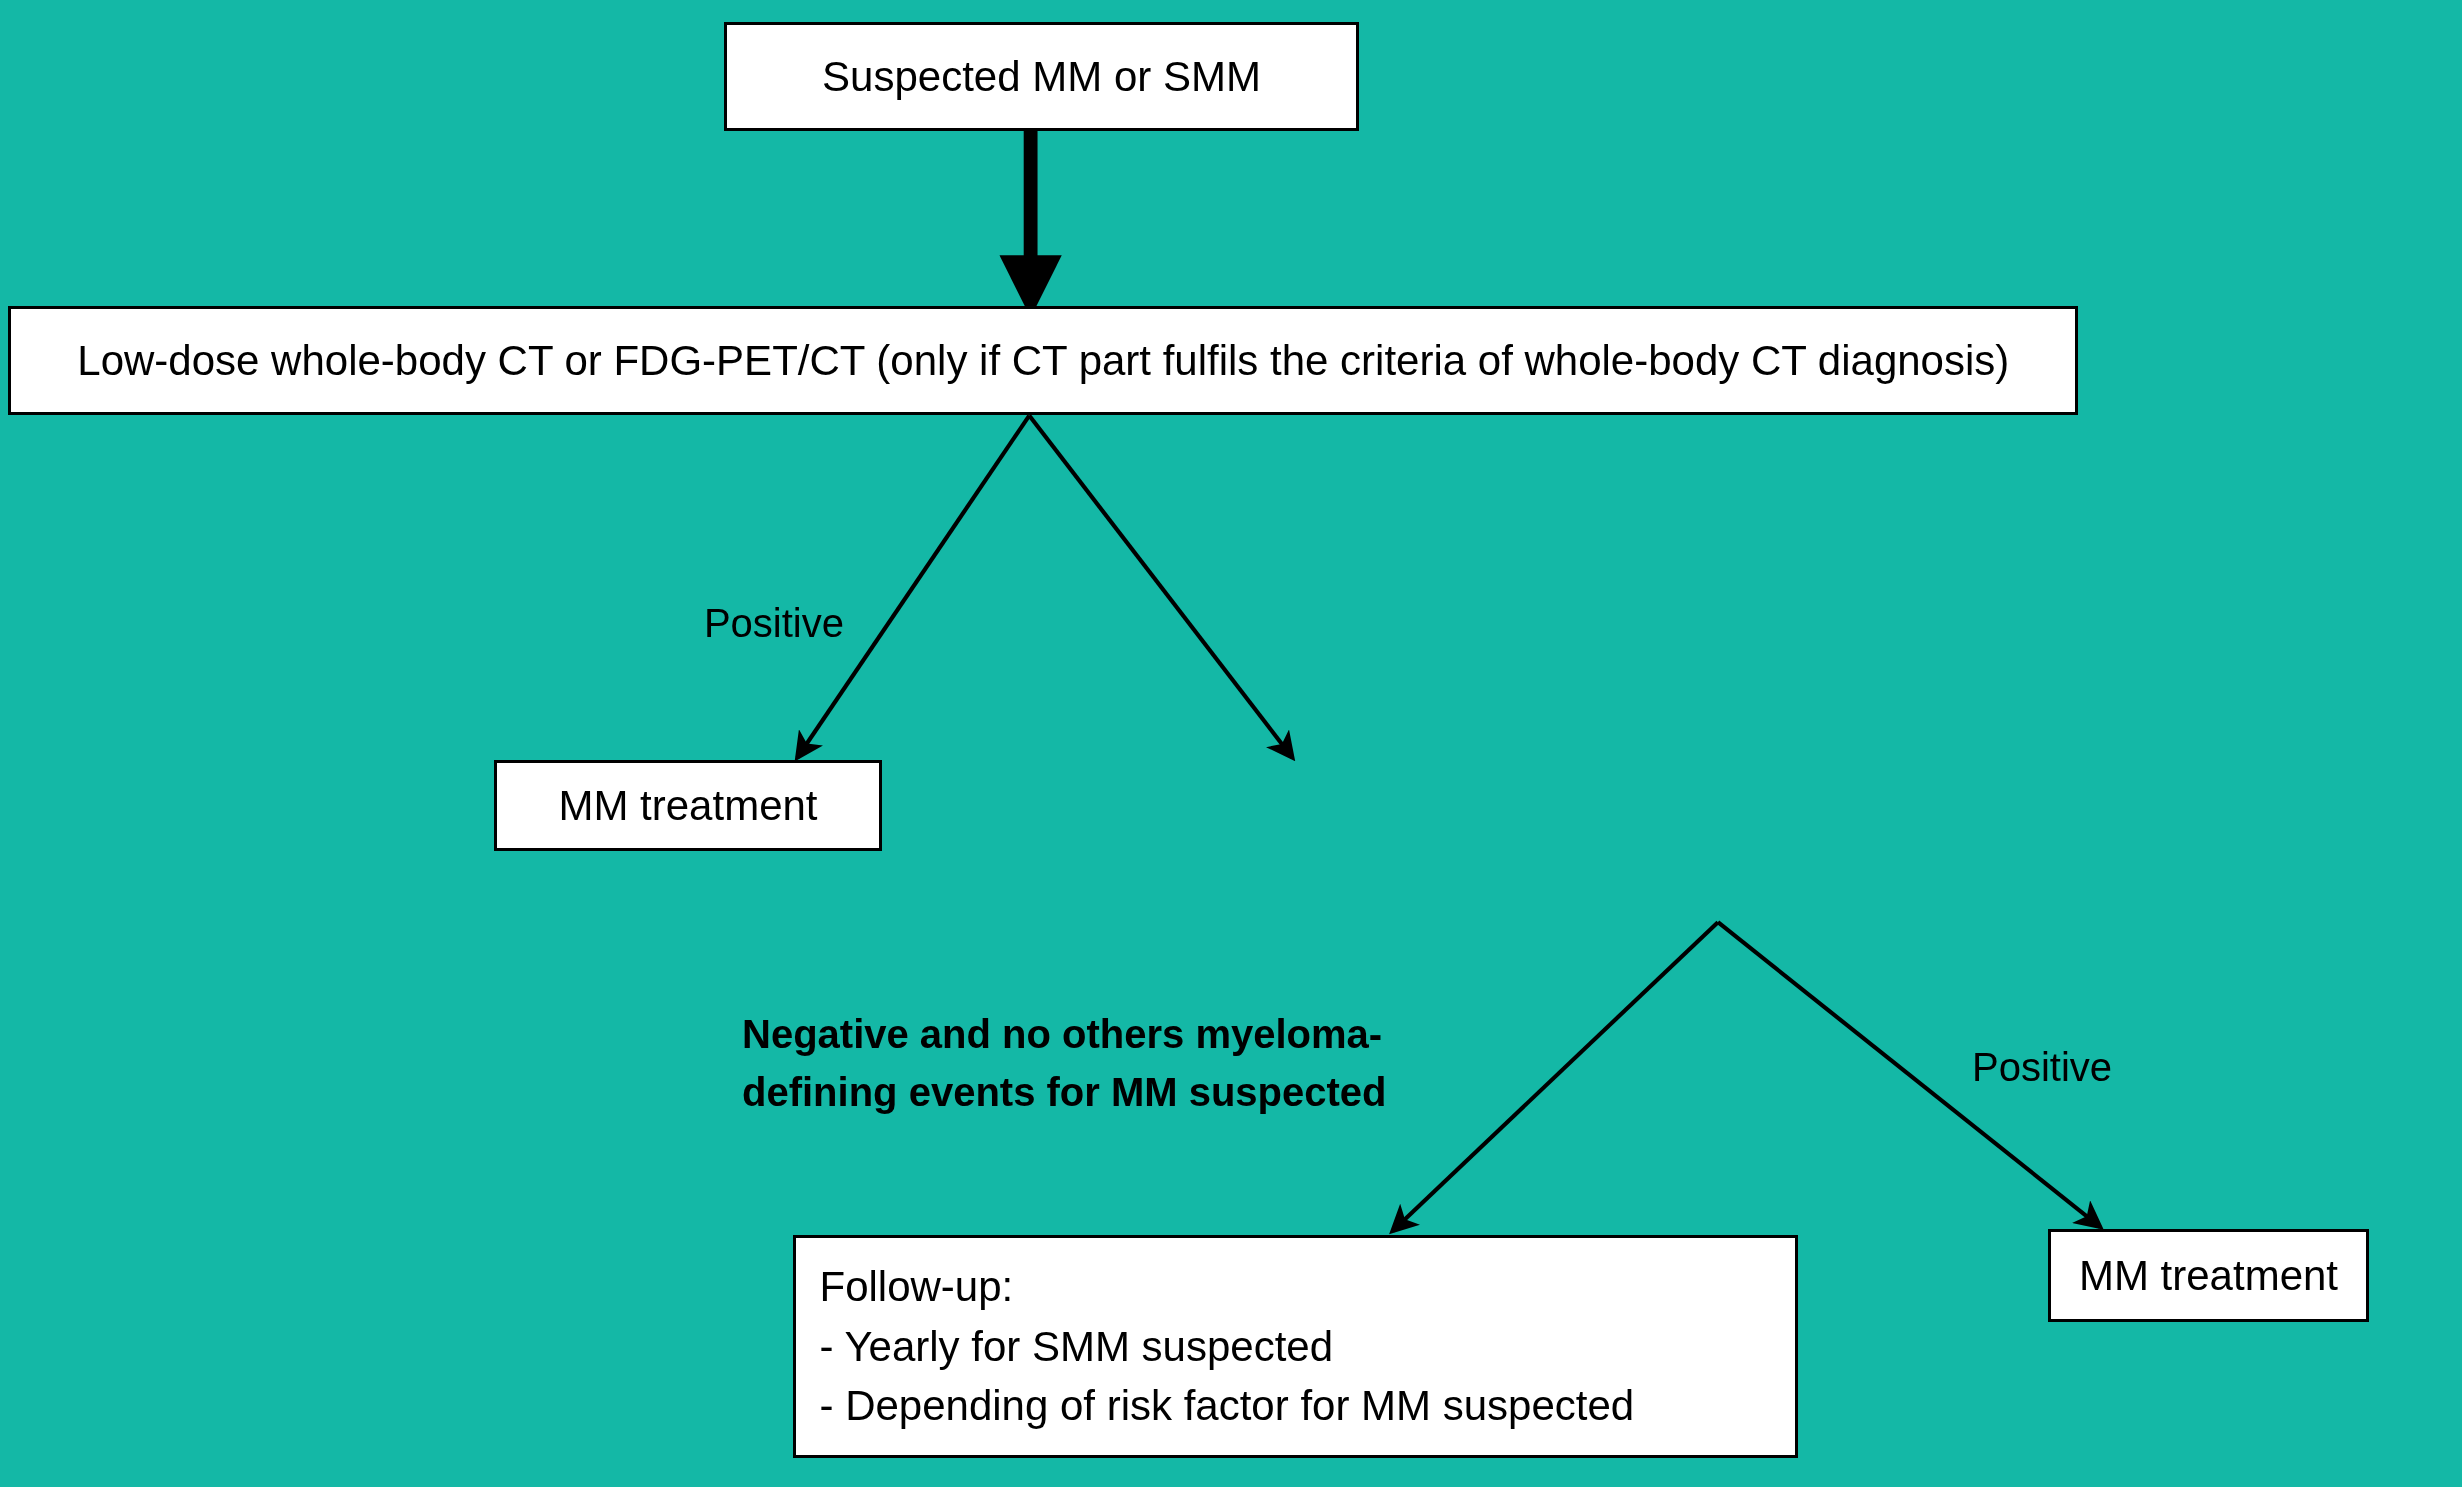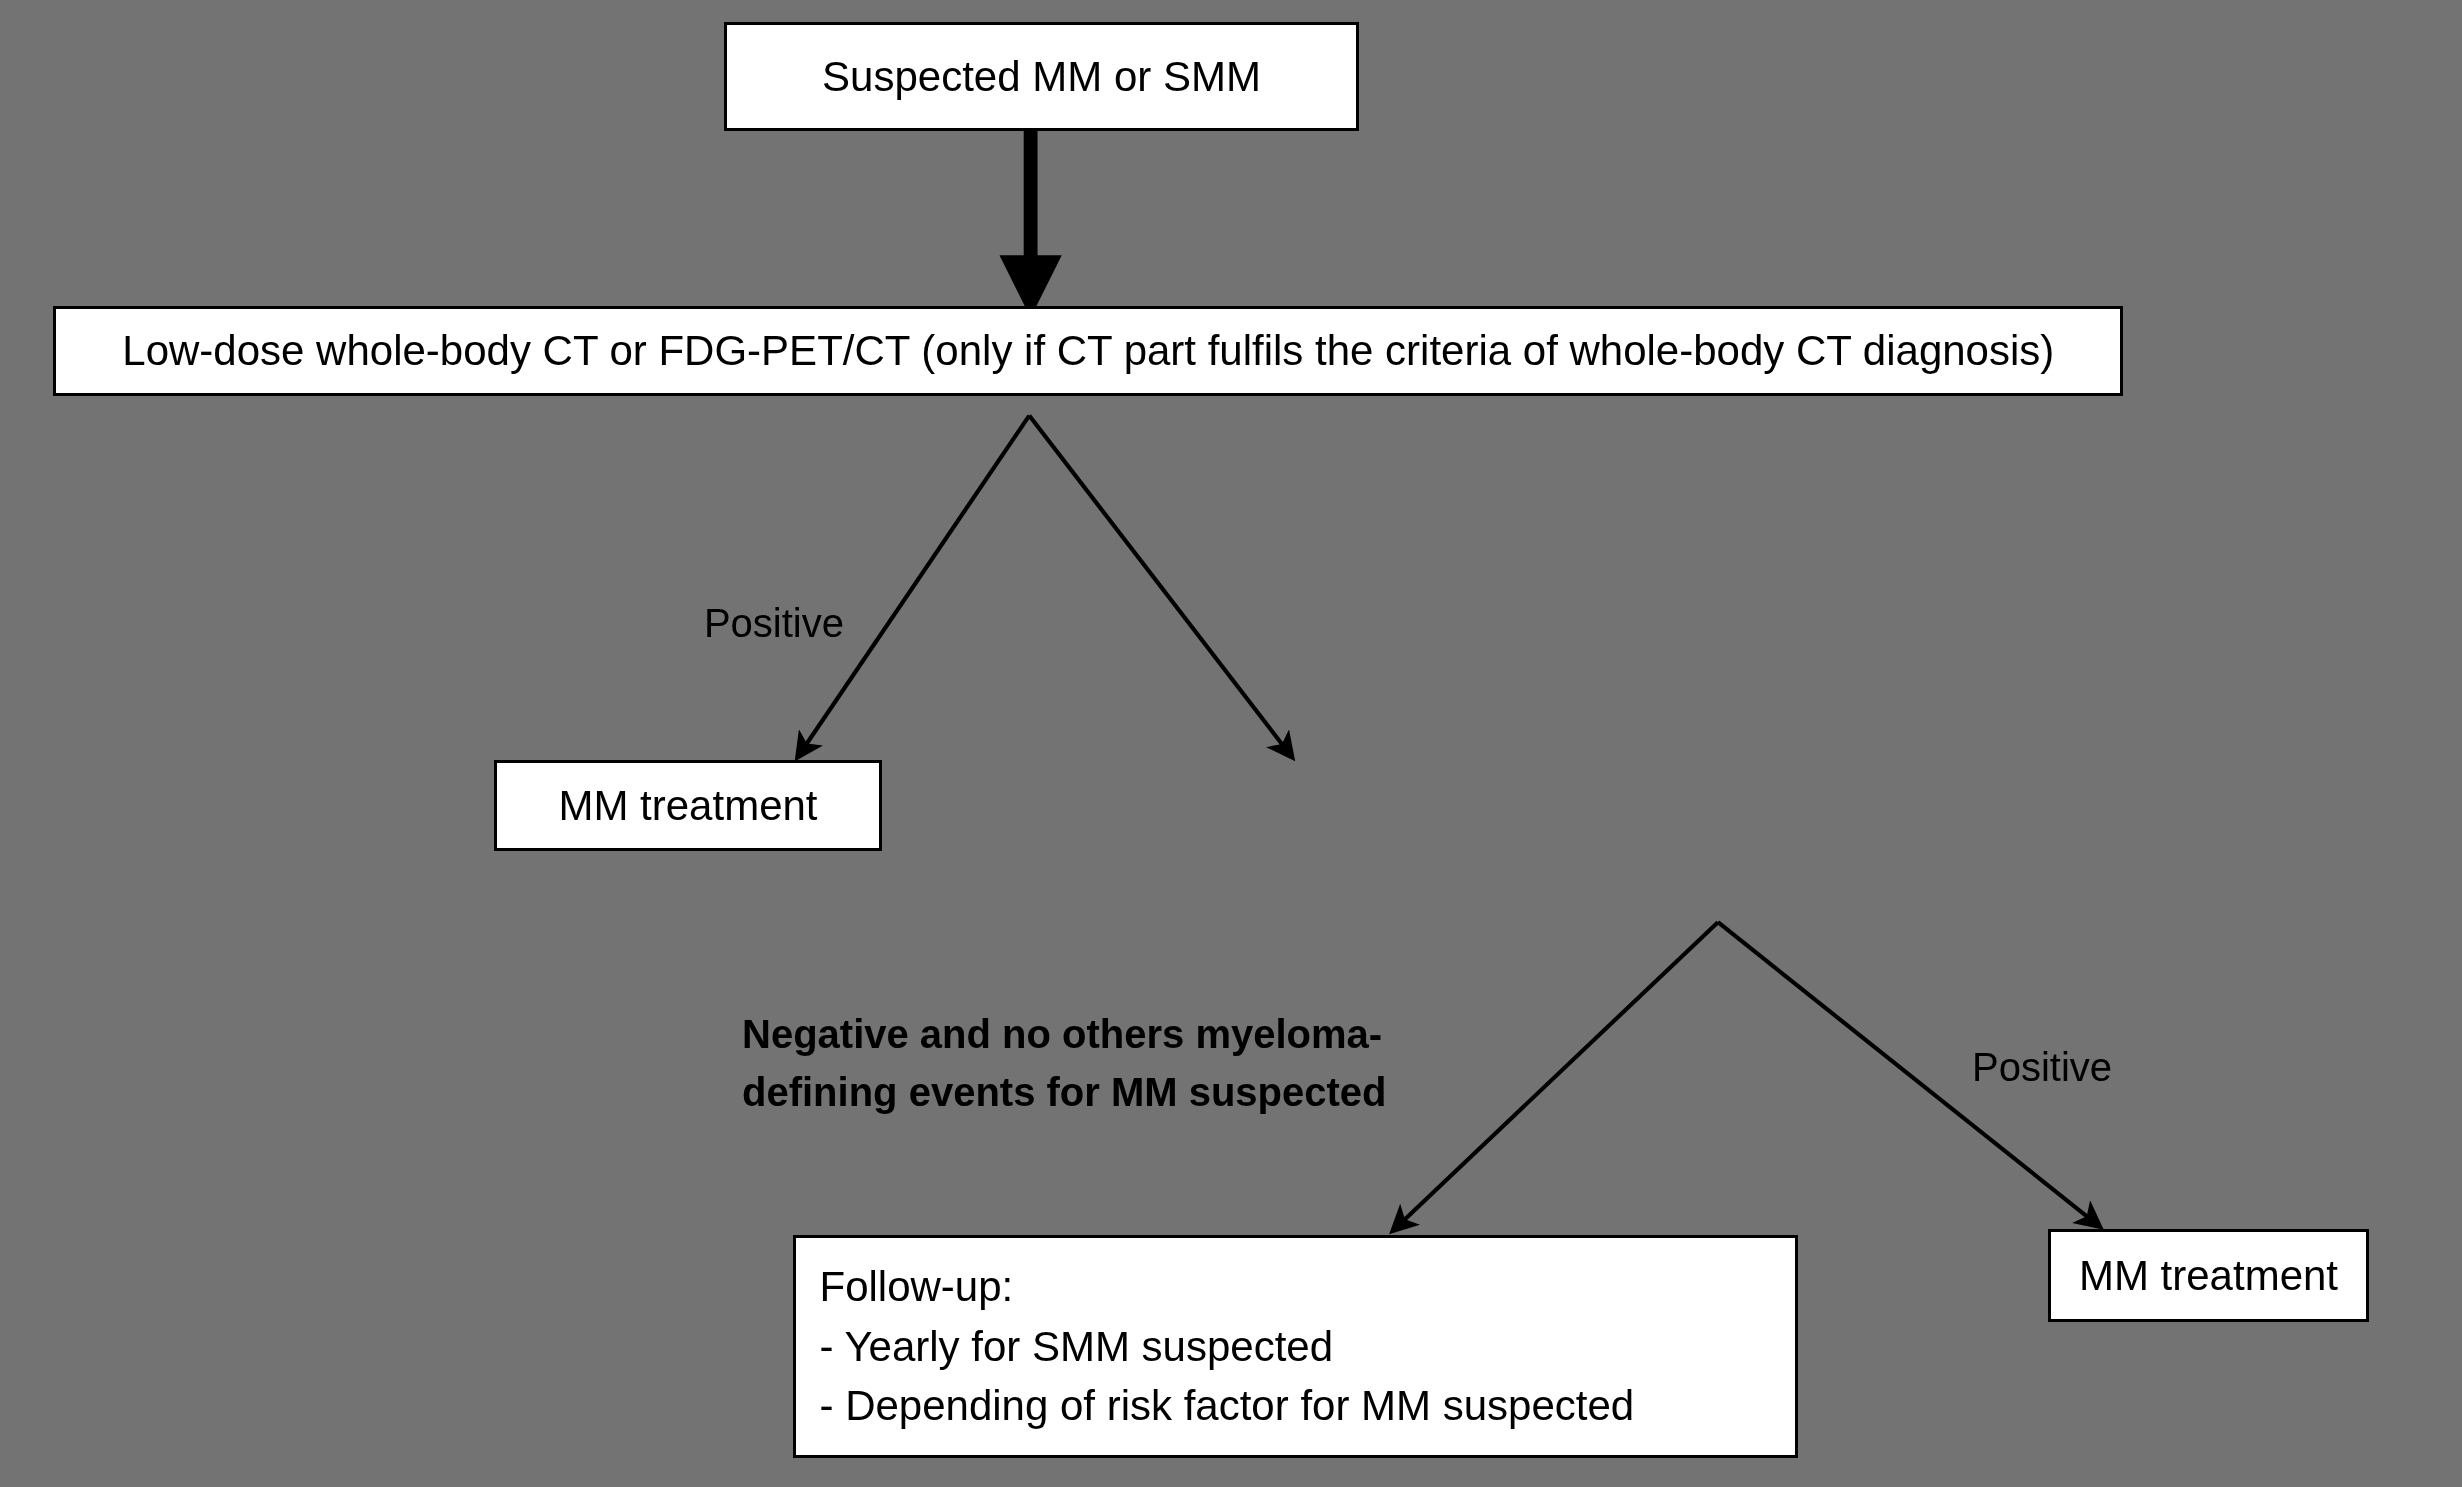--- a/index.html
+++ b/index.html
@@ -4,21 +4,21 @@
 <style>
   html, body {
     margin: 0;
     padding: 0;
     background: #ffffff;
   }
   #canvas {
     position: relative;
     width: 2462px;
     height: 1488px;
-    background: #737373;
+    background: #14b8a6;
     font-family: "Liberation Sans", sans-serif;
     color: #000000;
     overflow: hidden;
   }
   .node {
     position: absolute;
     box-sizing: border-box;
     border: 3.5px solid #000000;
     background: #ffffff;
     display: flex;
@@ -74,21 +74,21 @@
 
     <line x1="2482" y1="1332" x2="2012" y2="1778" stroke="#000000" stroke-width="6" marker-end="url(#arrowThin)"></line>
 
     <line x1="2482" y1="1332" x2="3034" y2="1772" stroke="#000000" stroke-width="6" marker-end="url(#arrowThin)"></line>
   </svg>
 
   <div class="node center" style="left:724px; top:22px; width:635px; height:109px;">
     <span class="node-text">Suspected MM or SMM</span>
   </div>
 
-  <div class="node center" style="left:8.3px; top:306px; width:2070px; height:90px;margin-left:45px;">
+  <div class="node center" style="left:8.3px; top:306px; width:2070px; height:109px;">
     <span class="node-text">Low-dose whole-body CT or FDG-PET/CT (only if CT part fulfils the criteria of whole-body CT diagnosis)</span>
   </div>
 
   <div class="edge-label right-align" style="left:602px; top:594px; width:242px;">Positive</div>
 
 
   <div class="node center" style="left:494px; top:760px; width:388px; height:91px;">
     <span class="node-text">MM treatment</span>
   </div>
 

